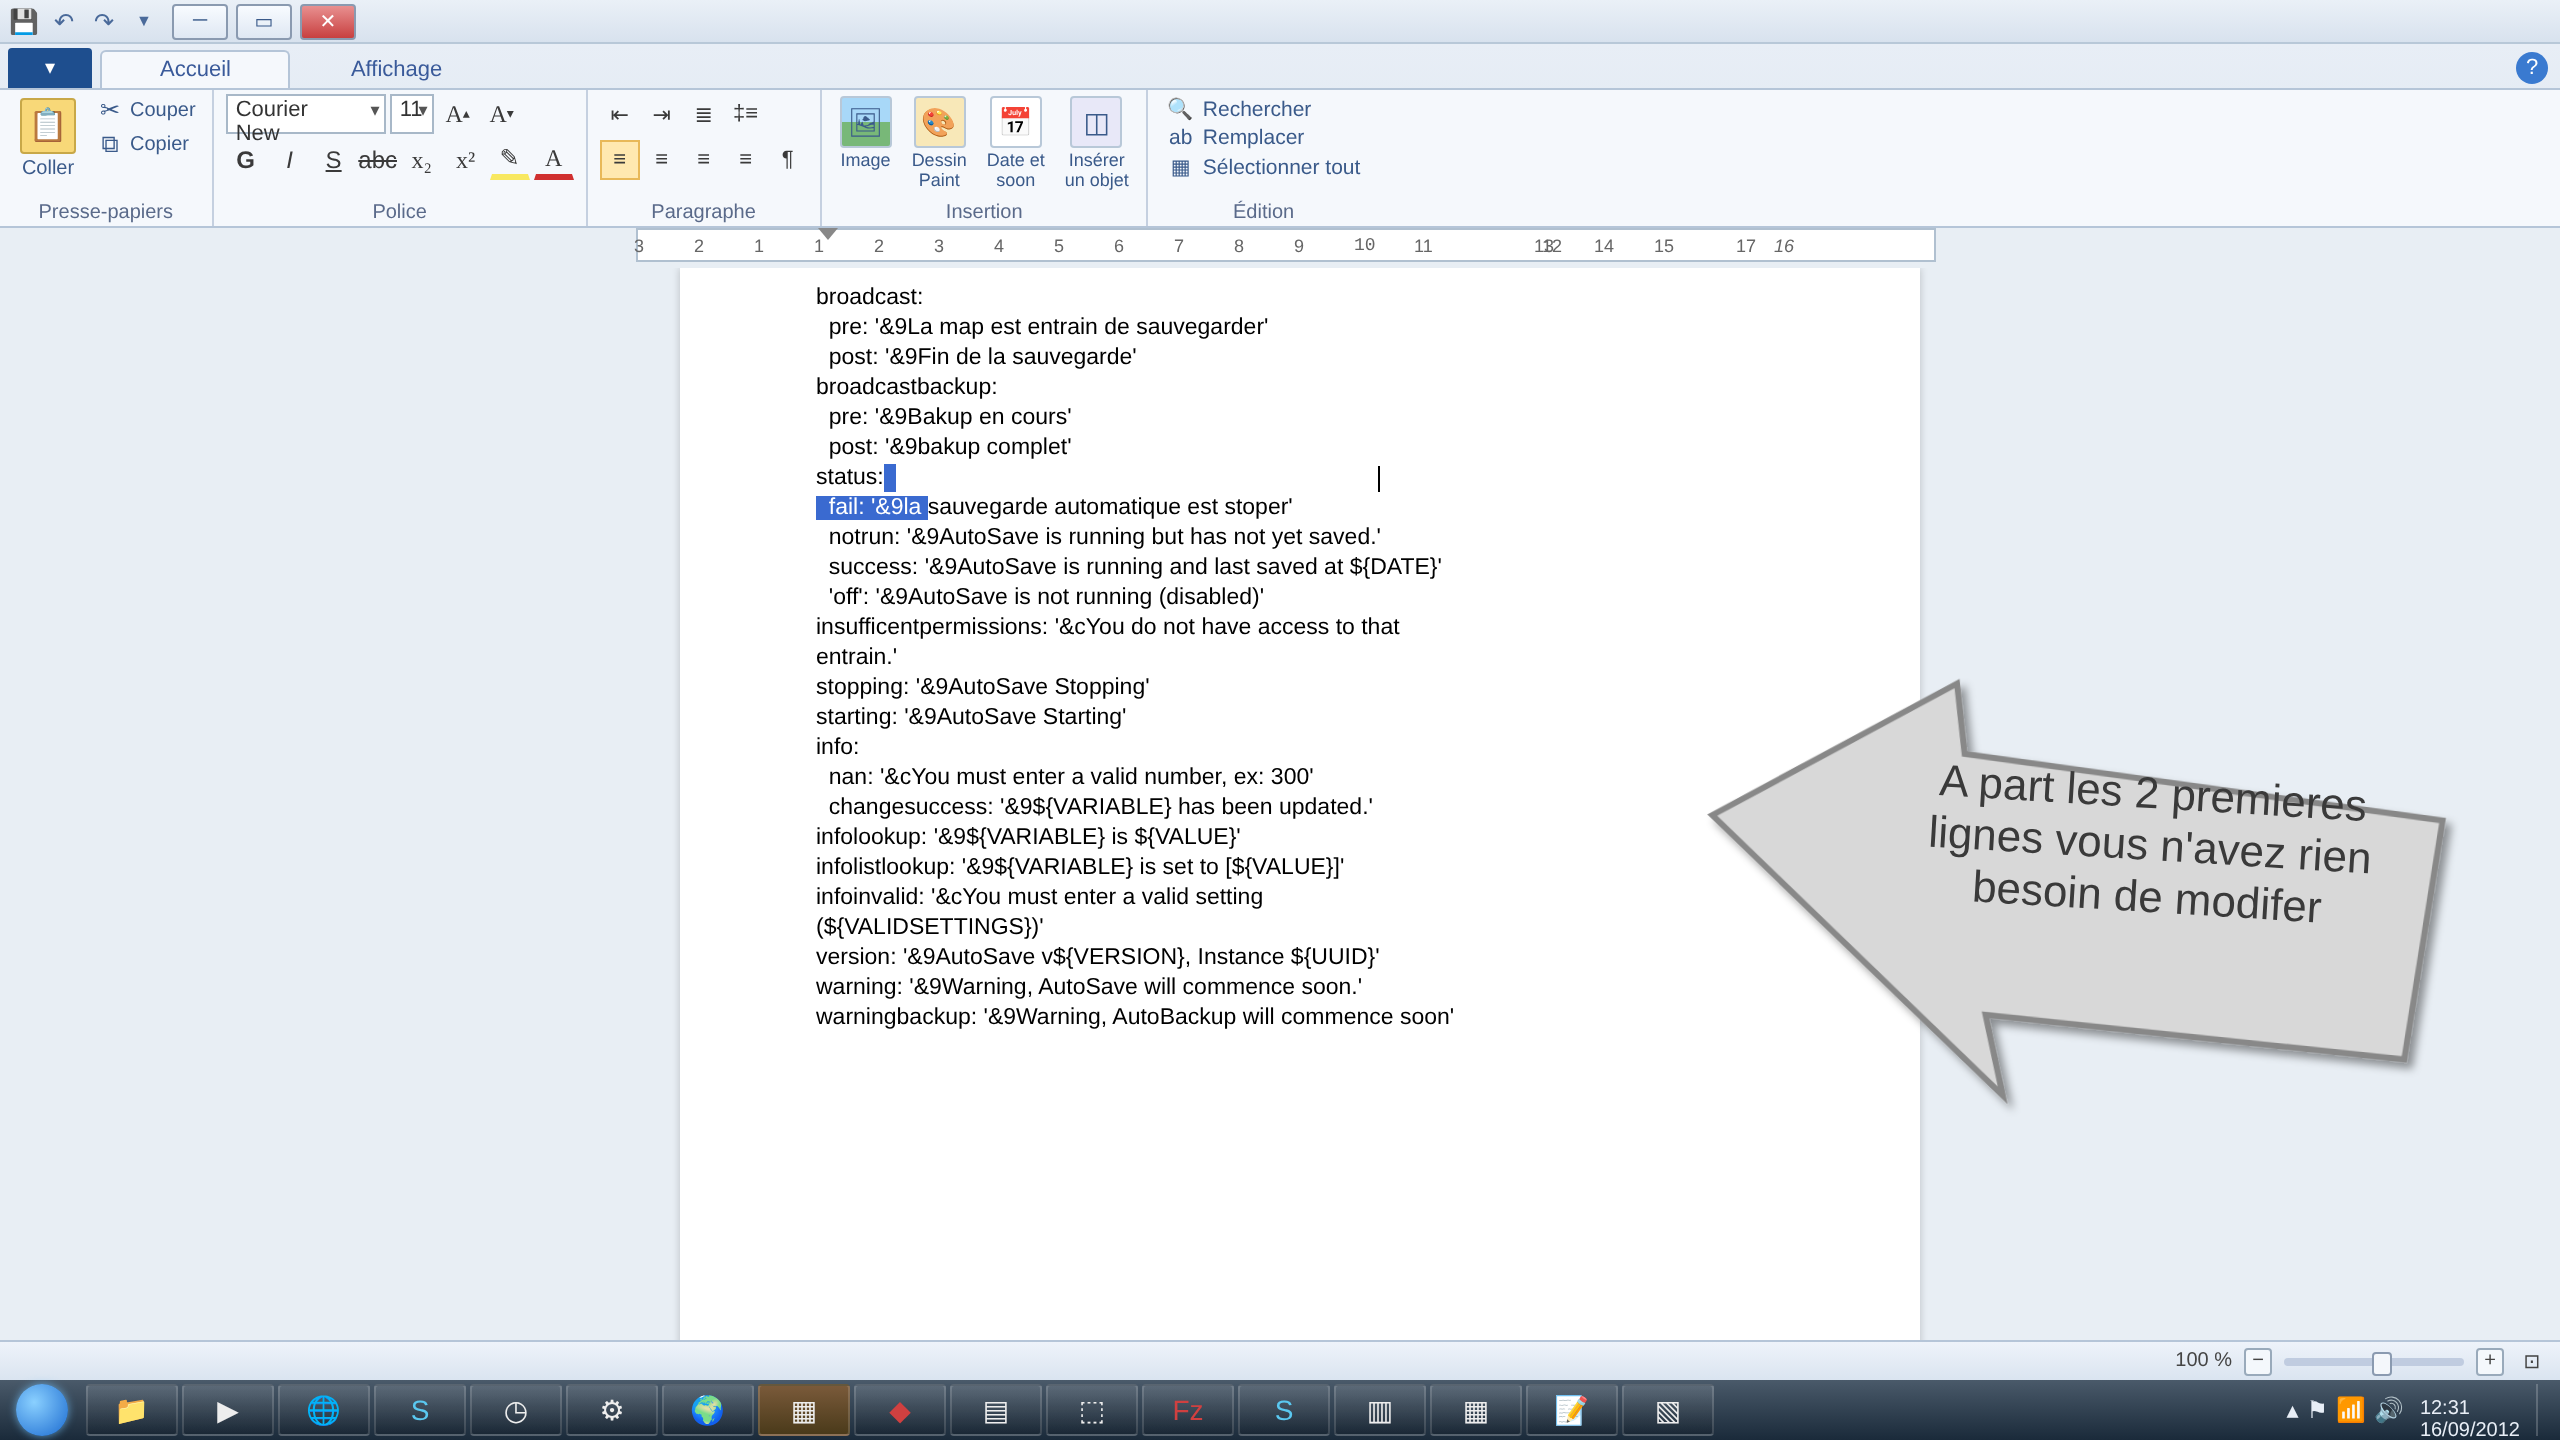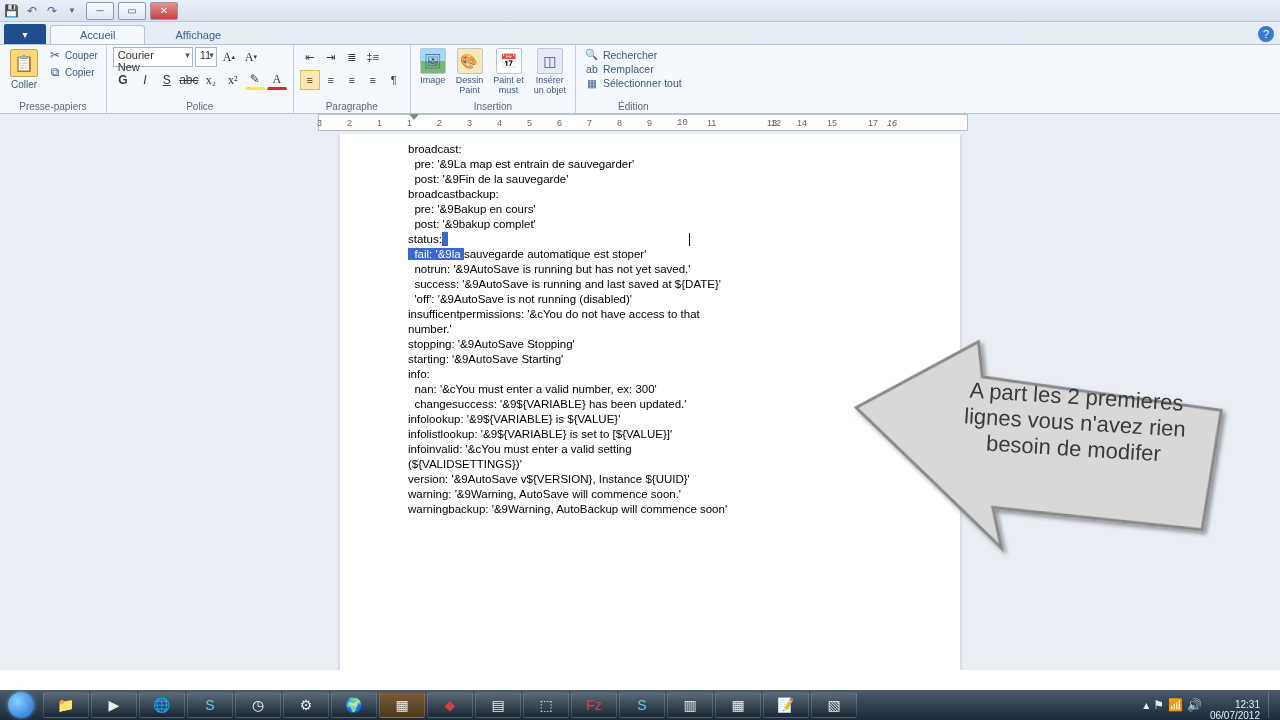--- a/index.html
+++ b/index.html
@@ -91,21 +91,21 @@
 #statusbar .zslider::after { content:""; position:absolute; left:44px; top:-3px; width:8px; height:10px; background:#f4f7fb; border:1px solid #8a9ab0; border-radius:2px; }
 #statusbar .zb { width:14px; height:14px; border:1px solid #9ab; border-radius:2px; display:flex; align-items:center; justify-content:center; background:#f4f8fc; }
 
 
 #taskbar { position:absolute; left:0; bottom:0; width:1280px; height:30px; background:linear-gradient(#4a5a6a,#1a2a3a); display:flex; align-items:center; }
 #startbtn { width:42px; height:30px; display:flex; align-items:center; justify-content:center; }
 #startbtn .orb { width:26px; height:26px; border-radius:50%; background:radial-gradient(circle at 35% 35%,#8ad0ff,#1a6ad0); box-shadow:0 0 4px rgba(120,200,255,.7); position:relative; }
 .taskitem { width:46px; height:26px; margin:0 1px; border:1px solid rgba(255,255,255,.15); border-radius:2px; background:linear-gradient(rgba(255,255,255,.12),rgba(0,0,0,.15)); display:flex; align-items:center; justify-content:center; font-size:14px; color:#eee; }
 #tray { margin-left:auto; display:flex; align-items:center; gap:4px; padding-right:4px; color:#e8eef6; font-size:10px; }
 #tray .trayico { font-size:12px; }
-#tray .clock { text-align:right; line-height:11px; font-size:10px; padding:0 4px;margin-top:10px; }
+#tray .clock { line-height:11px; font-size:10px; padding:0 4px;margin-top:10px; }
 </style>
 </head>
 <body>
 
 <div id="desktop">
  <div id="window">
   <div id="titlebar">
     <div class="qat">
       <span>💾</span>
       <span>↶</span>
@@ -202,22 +202,22 @@
                 <div class="ico img">🖼</div>
                 <span>Image</span>
               </div>
           <div class="insbtn">
                 <div class="ico paint">🎨</div>
                 <span>Dessin</span>
                 <span>Paint</span>
               </div>
           <div class="insbtn">
                 <div class="ico date">📅</div>
-                <span>Paint et</span>
-                <span>must</span>
+                <span>Date et</span>
+                <span>soon</span>
               </div>
           <div class="insbtn">
                 <div class="ico obj">◫</div>
                 <span>Insérer</span>
                 <span>un objet</span>
               </div>
         </div>
         <div class="group-label">Insertion</div>
       </div>
 
@@ -280,21 +280,21 @@
 <span>  post: '&amp;9Fin de la sauvegarde'</span>
 <span>broadcastbackup:</span>
 <span>  pre: '&amp;9Bakup en cours'</span>
 <span>  post: '&amp;9bakup complet'</span>
 <span>status:</span><span class="sel-end"> </span>                                   <span class="cursor"></span>
 <span class="sel">  fail: '&amp;9la </span><span>sauvegarde automatique est stoper'</span>
 <span>  notrun: '&amp;9AutoSave is running but has not yet saved.'</span>
 <span>  success: '&amp;9AutoSave is running and last saved at ${DATE}'</span>
 <span>  'off': '&amp;9AutoSave is not running (disabled)'</span>
 <span>insufficentpermissions: '&amp;cYou do not have access to that</span>
-<span>number.'</span>
+<span>entrain.'</span>
 <span>stopping: '&amp;9AutoSave Stopping'</span>
 <span>starting: '&amp;9AutoSave Starting'</span>
 <span>info:</span>
 <span>  nan: '&amp;cYou must enter a valid number, ex: 300'</span>
 <span>  changesuccess: '&amp;9${VARIABLE} has been updated.'</span>
 <span>infolookup: '&amp;9${VARIABLE} is ${VALUE}'</span>
 <span>infolistlookup: '&amp;9${VARIABLE} is set to [${VALUE}]'</span>
 <span>infoinvalid: '&amp;cYou must enter a valid setting</span>
 <span>(${VALIDSETTINGS})'</span>
 <span>version: '&amp;9AutoSave v${VERSION}, Instance ${UUID}'</span>
@@ -308,20 +308,27 @@
               <filter id="sh">
                 <feDropShadow dx="3" dy="3" stdDeviation="2" flood-opacity=".4"></feDropShadow>
               </filter>
             </defs>
         <path d="M 15 90 L 135 20 L 140 55 L 380 80 L 365 200 L 155 185 L 165 225 Z" fill="#d8d8d8" stroke="#888" stroke-width="3" filter="url(#sh)" transform="rotate(2 200 120)"></path>
       </svg>
       <div id="callout-text">A part les  2 premieres lignes vous n'avez rien besoin de modifer</div>
     </div>
   </div>
 
+  <div id="statusbar">
+    <span>100 %</span>
+    <span class="zb">−</span>
+    <span class="zslider"></span>
+    <span class="zb">+</span>
+    <span style="width:16px;text-align:center;">⊡</span>
+  </div>
  </div>
 
  <div id="taskbar">
    <div id="startbtn">
         <div class="orb"></div>
       </div>
    <div class="taskitem">📁</div>
    <div class="taskitem">▶</div>
    <div class="taskitem">🌐</div>
    <div class="taskitem" style="color:#5ac8f0;">S</div>
@@ -338,18 +345,18 @@
    <div class="taskitem">▦</div>
    <div class="taskitem">📝</div>
    <div class="taskitem">▧</div>
    <div id="tray">
      <span class="trayico">▴</span>
      <span class="trayico">⚑</span>
      <span class="trayico">📶</span>
      <span class="trayico">🔊</span>
      <div class="clock">
        <div>12:31</div>
-       <div>06/07/2012</div>
+       <div>16/09/2012</div>
      </div>
      <span style="width:8px;height:26px;border-left:1px solid rgba(255,255,255,.2);"></span>
    </div>
  </div>
 </div>
 
 </body></html>

